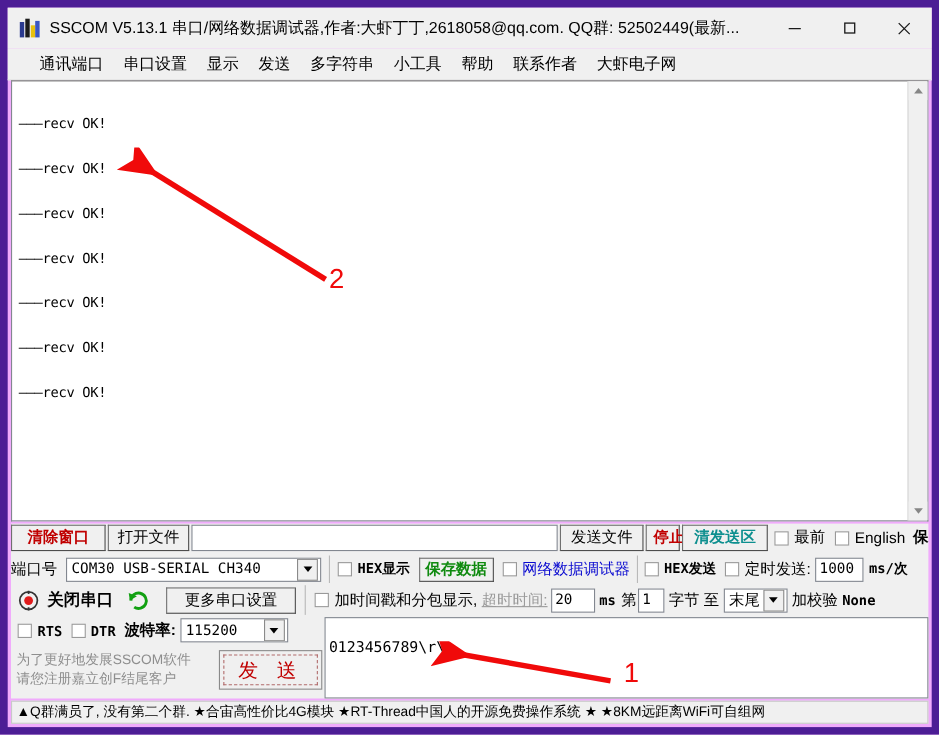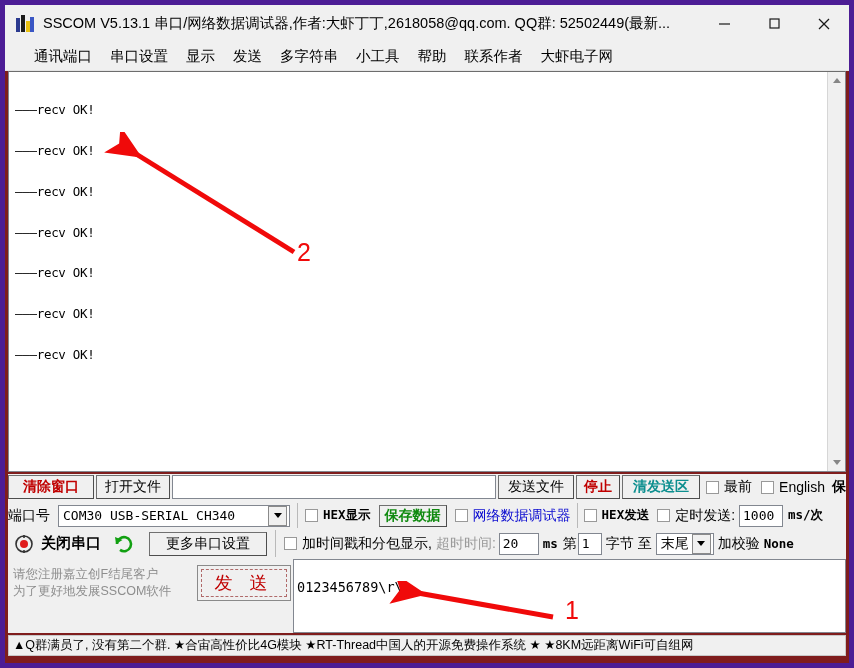--- a/index.html
+++ b/index.html
@@ -5,23 +5,23 @@
   html, body {
     margin: 0; padding: 0;
     width: 854px; height: 668px;
     overflow: hidden;
     background: #f0f0f0;
     font-family: "Liberation Sans", "DejaVu Sans", sans-serif;
   }
   #app {
     position: relative;
     width: 854px; height: 668px;
-    background: #7f1d1d;
-    box-sizing: border-box;
-    border: 5px solid #4c1d95;
+    background: #f0abfc;
+    box-sizing: border-box;
+    border: 7px solid #4c1d95;
   }
 
   
   .titlebar {
     height: 37px;
     background: #f0f0f0;
     display: flex;
     align-items: center;
     position: relative;
   }
@@ -332,21 +332,21 @@
     <div class="anno-num" style="left:288px; top:166px;">2</div>
   </div>
 
   <div class="ctrl-panel">
 
     <div class="row" style="height:26px; margin-top:2px;">
       <div class="btn red-bold" style="width:86px;height:24px;">清除窗口</div>
       <div class="btn" style="width:74px;height:24px;margin-left:2px;">打开文件</div>
       <div class="txtinput" style="flex:1 1 auto;height:24px;margin-left:2px;"></div>
       <div class="btn" style="width:76px;height:24px;margin-left:2px;">发送文件</div>
-      <div class="btn red-bold" style="width:44px;height:24px;margin-left:2px;">停止</div>
+      <div class="btn red-bold" style="width:31px;height:24px;margin-left:2px;">停止</div>
       <div class="btn teal-bold" style="width:78px;height:24px;margin-left:2px;">清发送区</div>
       <div class="chk" style="margin-left:6px;"></div>
       <div class="lbl" style="margin-left:5px;">最前</div>
       <div class="chk" style="margin-left:9px;"></div>
       <div class="lbl" style="margin-left:5px;">English</div>
       <div class="lbl green-bold" style="margin-left:7px;">保</div>
     </div>
 
     <div class="row" style="height:25px; margin-top:3px;">
       <div class="lbl" style="width:50px;">端口号</div>
@@ -380,42 +380,55 @@
       </svg>
       <div class="lbl teal-bold" style="margin-left:7px;font-size:15px;">关闭串口</div>
       <svg width="22" height="22" style="margin-left:12px;">
         <path d="M4 11 a7 7 0 1 1 3 5.9" fill="none" stroke="#12a012" stroke-width="2.6"></path>
         <polygon points="2,4 9.5,7 3,11" fill="#12a012"></polygon>
       </svg>
       <div class="btn" style="width:118px;height:24px;margin-left:14px;">更多串口设置</div>
       <div class="sep-v" style="margin:0 8px;"></div>
       <div class="chk"></div>
       <div class="lbl" style="margin-left:5px;">加时间戳和分包显示,</div>
-      <div class="lbl lbl-gray" style="margin-left:4px;">超时时间:</div>
+      <div class="lbl lbl-gray" style="margin-left:4px;text-decoration:underline;">超时时间:</div>
       <div class="txtinput" style="width:40px;height:22px;margin-left:3px;">20</div>
       <div class="lbl-sm" style="margin-left:4px;">ms</div>
       <div class="lbl" style="margin-left:5px;">第</div>
       <div class="txtinput" style="width:24px;height:22px;margin-left:1px;">1</div>
       <div class="lbl" style="margin-left:4px;">字节 至</div>
       <div class="combo" style="width:58px;margin-left:4px;">
         <div class="cval" style="font-family:'Liberation Sans',sans-serif;font-size:14px;">末尾</div>
         <div class="cbtn">
             <div class="caret-dn"></div>
           </div>
       </div>
       <div class="lbl" style="margin-left:4px;">加校验</div>
       <div class="lbl-sm" style="margin-left:4px;">None</div>
     </div>
 
     <div class="row" style="align-items:flex-start; margin-top:2px;">
       <div style="width:283px;">
+        <div class="row" style="height:24px;">
+          <div class="chk" style="margin-left:6px;"></div>
+          <div class="lbl-sm" style="margin-left:5px;">RTS</div>
+          <div class="chk" style="margin-left:8px;"></div>
+          <div class="lbl-sm" style="margin-left:5px;">DTR</div>
+          <div class="lbl" style="margin-left:8px;font-weight:bold;">波特率:</div>
+          <div class="combo" style="width:98px;margin-left:4px;">
+            <div class="cval">115200</div>
+            <div class="cbtn">
+                <div class="caret-dn"></div>
+              </div>
+          </div>
+        </div>
         <div class="row" style="height:42px; margin-top:3px;">
           <div style="width:168px; font-size:12.5px; color:#8e8e8e; line-height:17px; padding-left:5px;">
+            <div>为了更好地发展SSCOM软件</div>
             <div>请您注册嘉立创F结尾客户</div>
-            <div>为了更好地发展SSCOM软件</div>
           </div>
           <div class="send-btn" style="margin-left:16px;">
             <div class="inner">发 送</div>
           </div>
         </div>
       </div>
 
       <div style="position:relative; flex:1 1 auto; margin-left:2px;">
         <div class="txtinput" style="height:74px; font-size:13.5px; line-height:20px; padding-top:17px;">0123456789\r\n</div>
 

